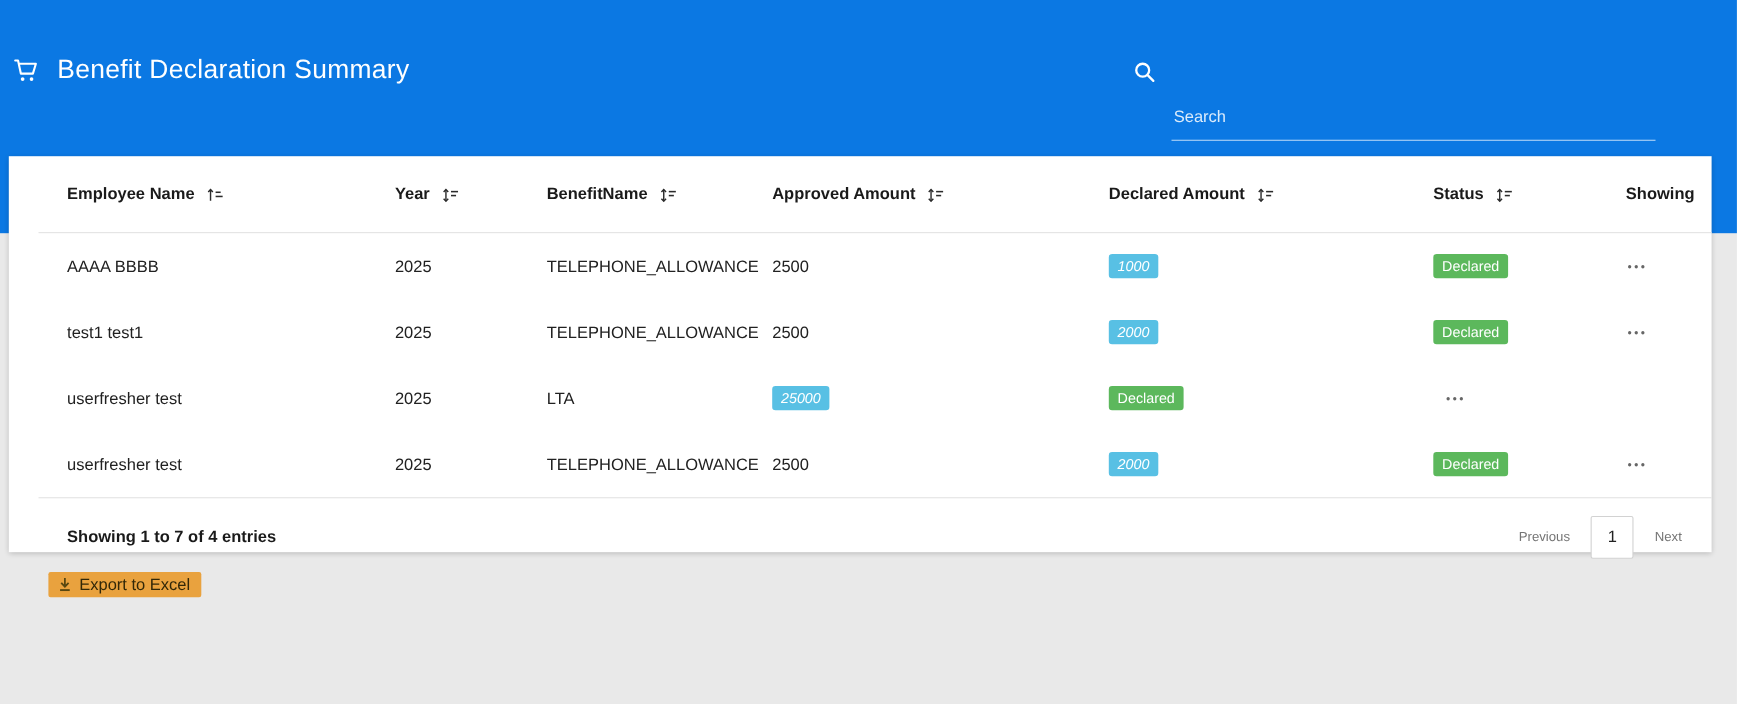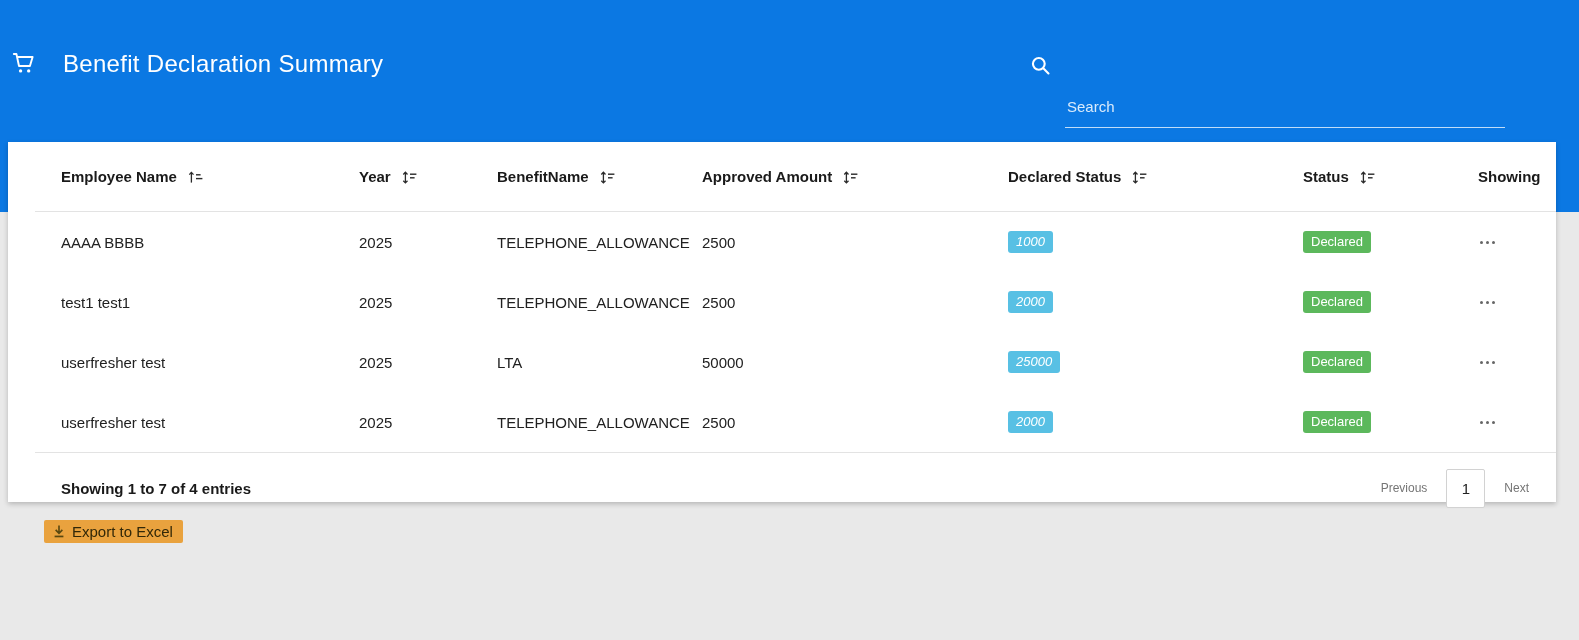--- a/index.html
+++ b/index.html
@@ -17,21 +17,21 @@
   
   .blue-band {
     position: absolute;
     left: 0; top: 0;
     width: 1579px; height: 212px;
     background: var(--header-blue, #0b78e3);
   }
   .title-wrap {
     position: absolute;
     left: 10px; top: 50px;
-    display: flex; align-items: flex-start; gap: 26px;
+    display: flex; align-items: flex-end; gap: 15px;
   }
   .page-title {
     color: #ffffff;
     font-size: 24px;
     font-weight: 400;
     letter-spacing: 0.3px;
   }
   .search-wrap {
     position: absolute;
     left: 1030px; top: 52px;
@@ -228,21 +228,21 @@
         </g>
         <g fill="#2b2b2b">
           <rect x="8" y="2.5" width="6.4" height="1.4"></rect>
           <rect x="8" y="6.1" width="4.6" height="1.4"></rect>
         </g>
       </svg>
     </span>
 
   </div>
       <div class="th">
-    <span class="th-label">Declared Status</span>
+    <span class="th-label">Declared Amount</span>
     <span class="sort-svg sort-generic" style="display:inline-flex;">
       <svg width="15" height="13" viewBox="0 0 15 13">
         <g stroke="#2b2b2b" stroke-width="1.3" fill="none">
           <path d="M3.4 1.6v9.8"></path>
           <path d="M1.3 3.5 3.4 1.3l2.1 2.2"></path>
           <path d="M1.3 9.7 3.4 11.9l2.1-2.2"></path>
         </g>
         <g fill="#2b2b2b">
           <rect x="8" y="2.5" width="6.4" height="1.4"></rect>
           <rect x="8" y="6.1" width="4.6" height="1.4"></rect>
@@ -310,21 +310,20 @@
         <span class="dot"></span>
         <span class="dot"></span>
         <span class="dot"></span>
       </span>
     </div>
   </div>
       <div class="grid-row tr">
     <div class="td">userfresher test</div>
     <div class="td">2025</div>
     <div class="td">LTA</div>
-    <div class="td">50000</div>
     <div class="td">
       <span class="badge badge-blue">25000</span>
     </div>
     <div class="td">
       <span class="badge badge-green">Declared</span>
     </div>
     <div class="td">
       <span class="dots">
         <span class="dot"></span>
         <span class="dot"></span>

